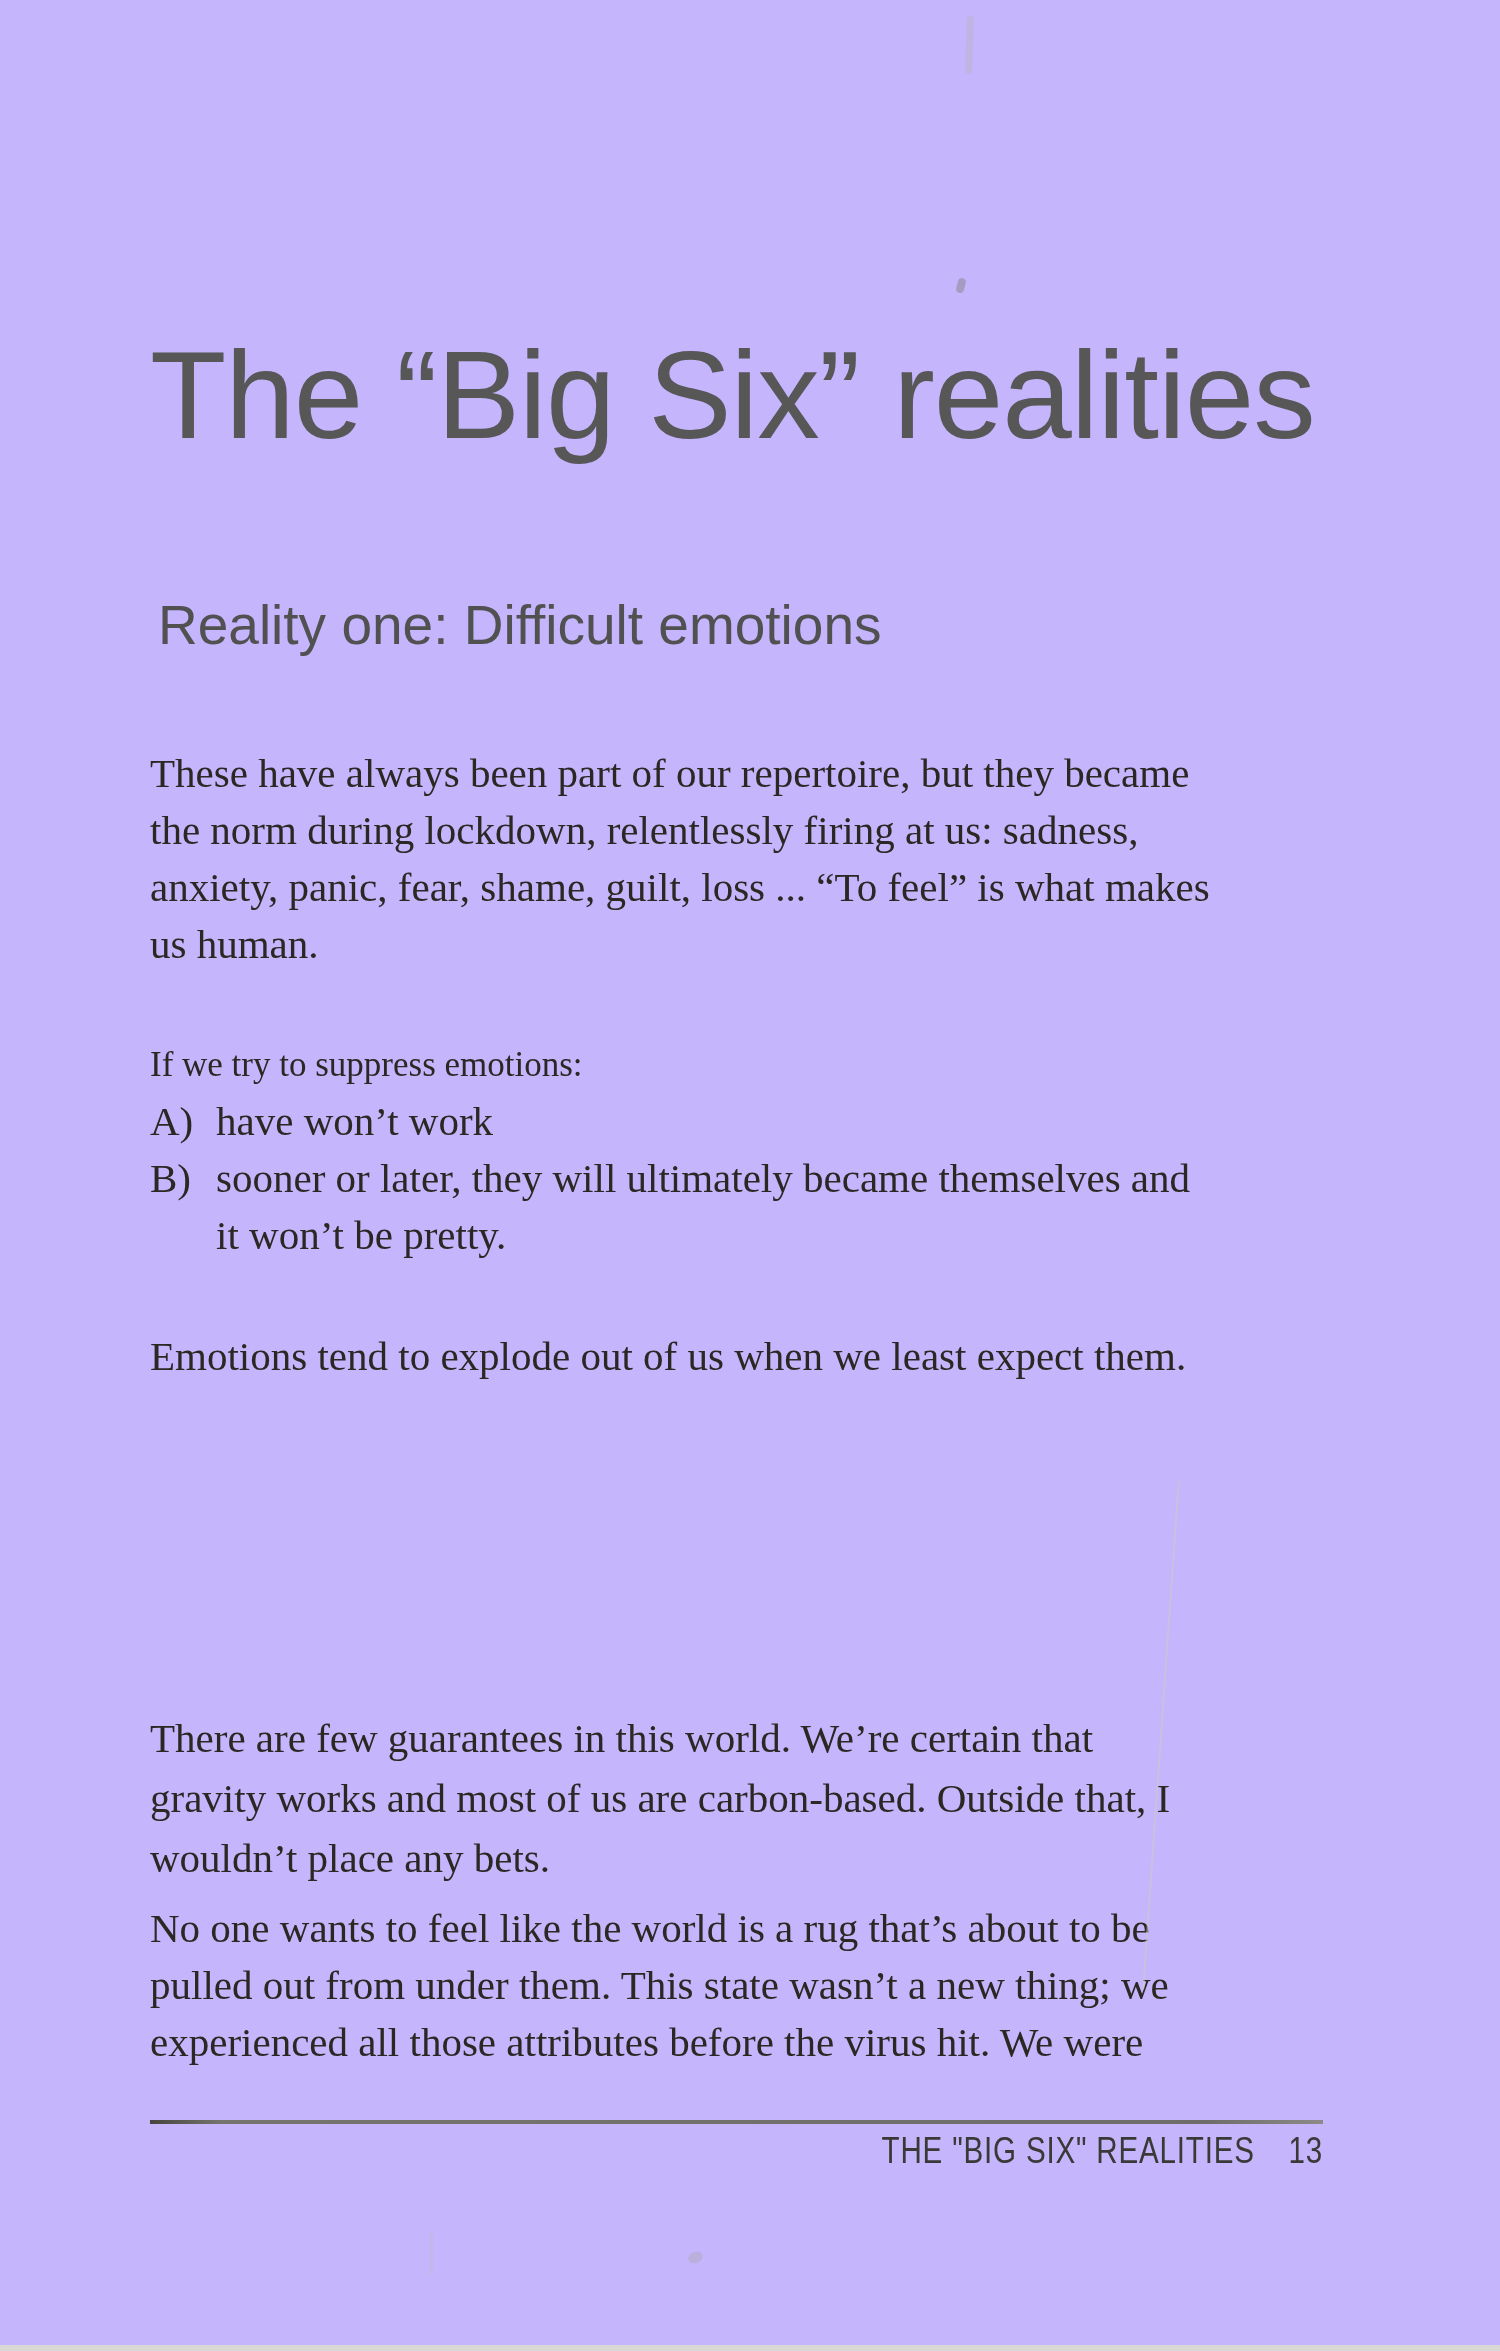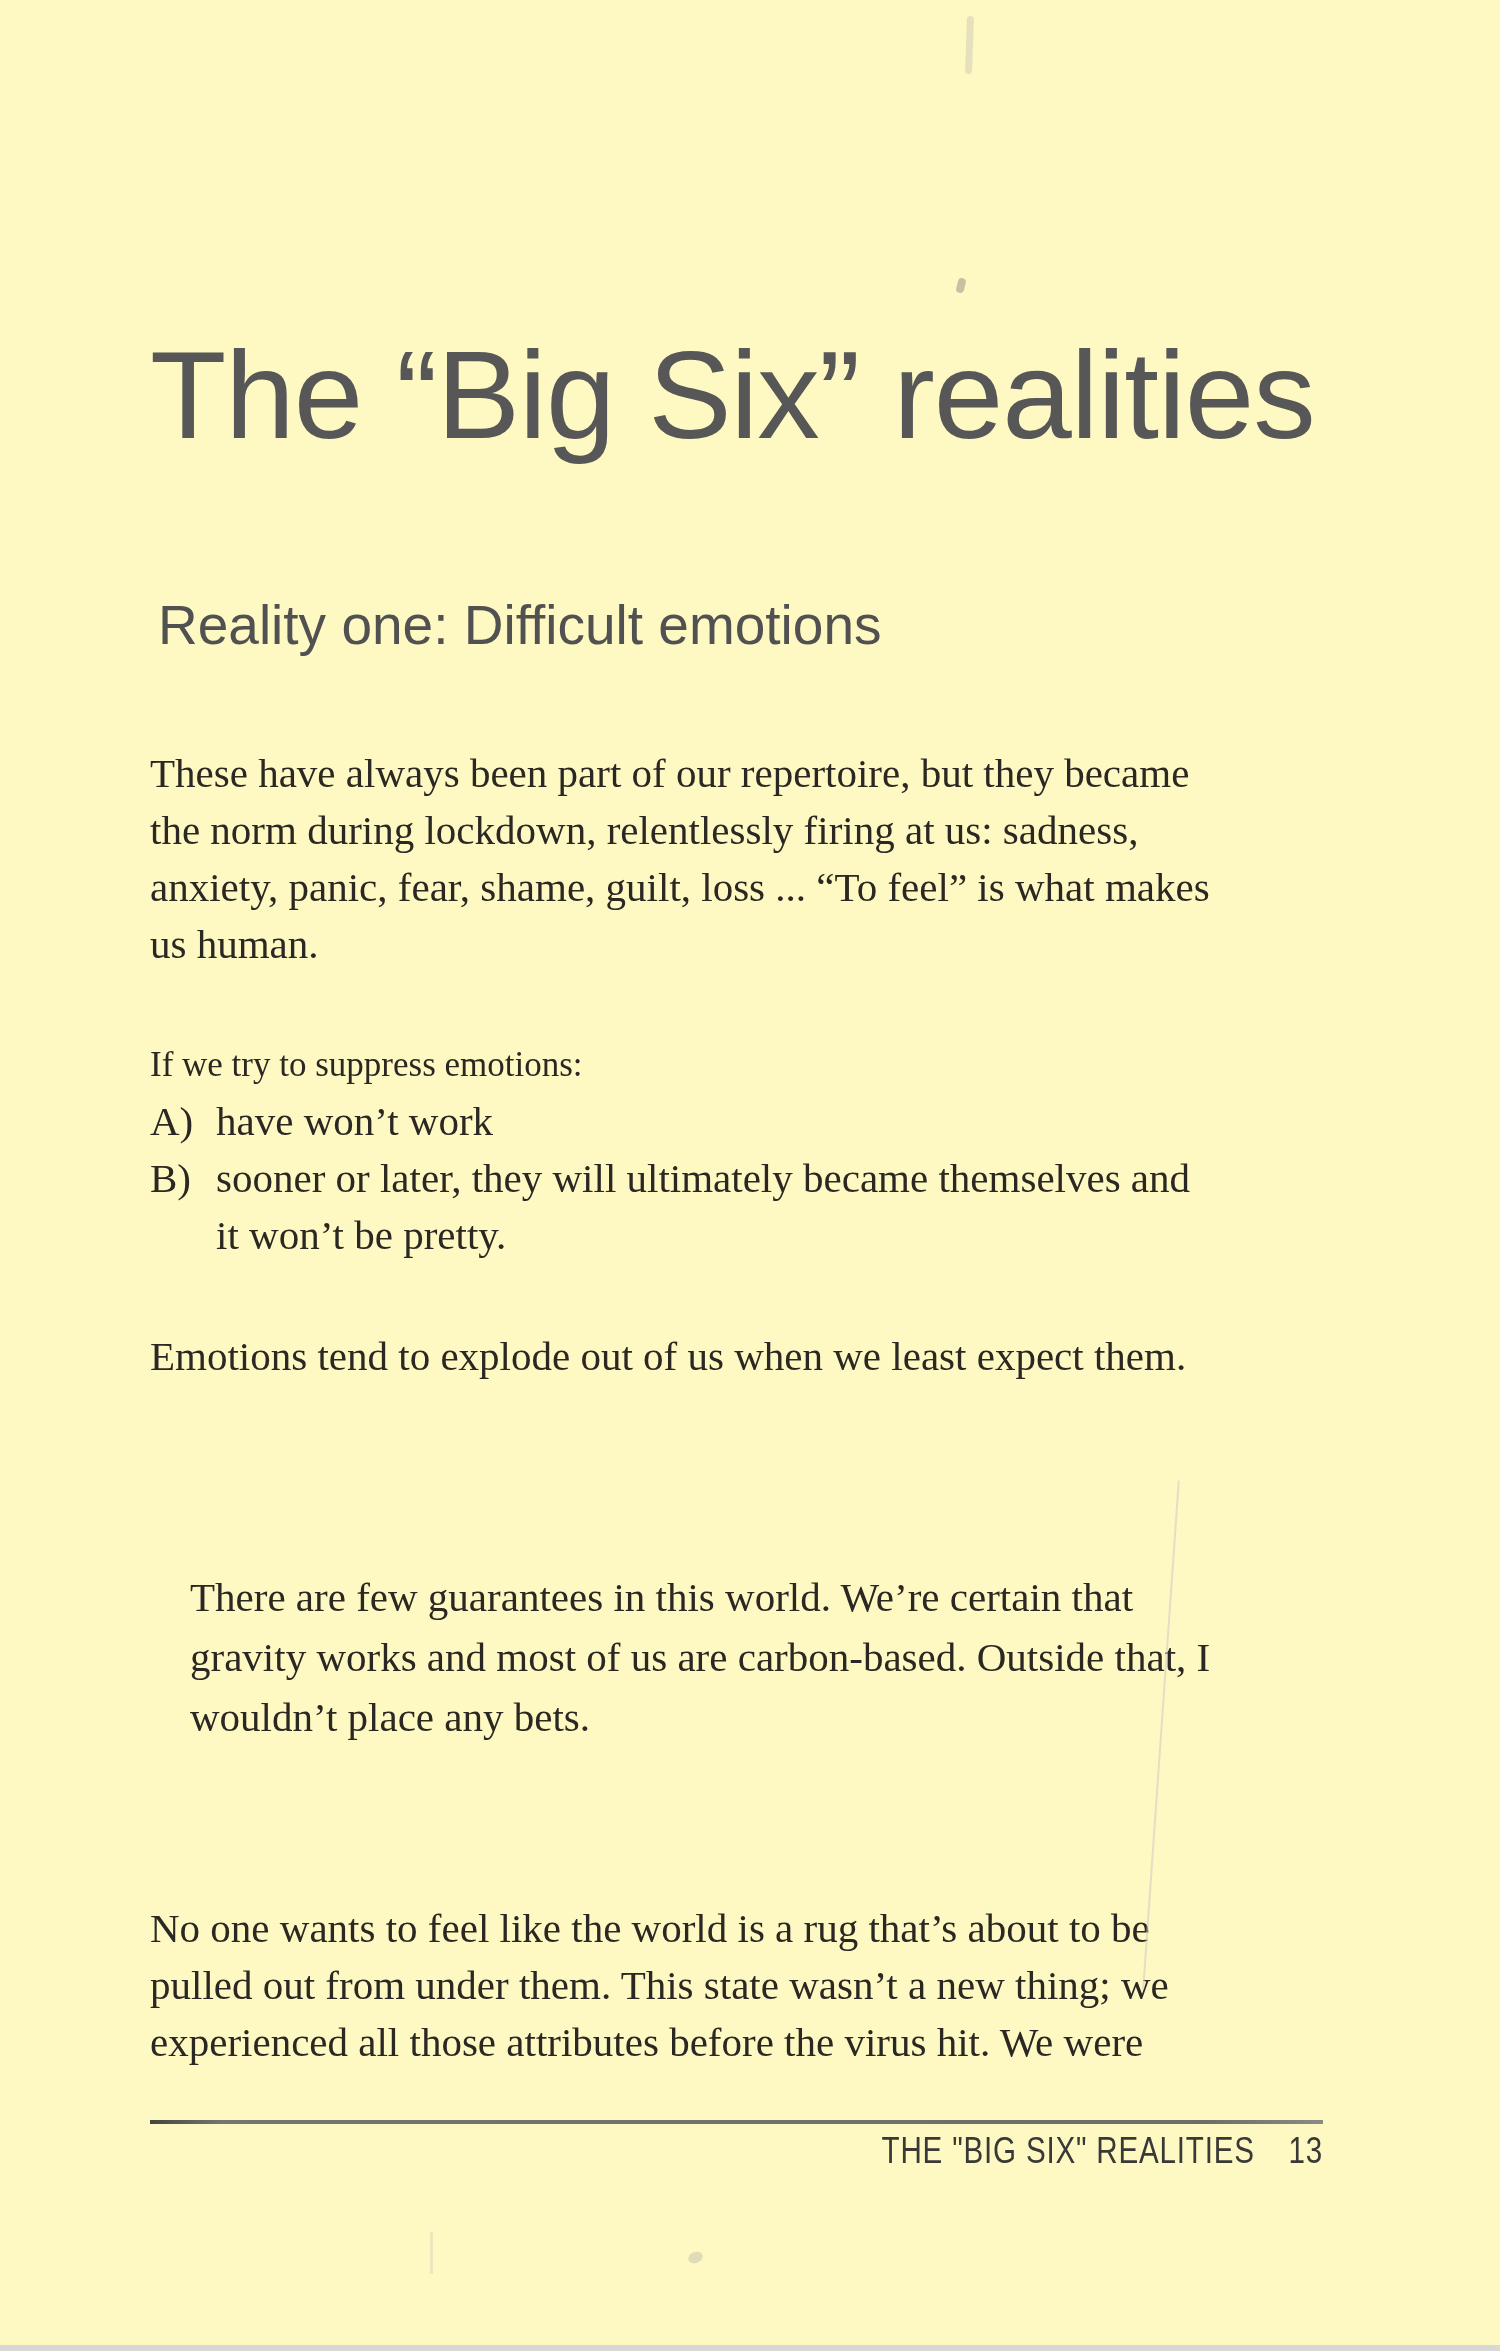--- a/index.html
+++ b/index.html
@@ -4,21 +4,21 @@
 <style>
   html, body { margin: 0; padding: 0; }
   body {
     width: 1500px; height: 2351px;
     background: #f4f2ee;
     font-family: "Liberation Serif", serif;
   }
   .page {
     position: relative;
     width: 1500px; height: 2351px;
-    background: #fef9c3;
+    background: #c4b5fd;
     overflow: hidden;
   }
   .content {
     position: absolute;
     left: 150px; top: 0;
     width: 1260px; height: 100%;
   }
   .title {
     position: absolute; left: 0; top: 332px;
     margin: 0;
@@ -58,21 +58,21 @@
   .list-marker {
     flex: 0 0 66px;
     font-size: 41px; line-height: 57px;
     color: #2b2823;
   }
   .list-text {
     font-size: 41px; line-height: 57px;
     color: #2b2823; white-space: pre;
   }
   .para-explode { top: 1328px; }
-  .para-3 { top: 1567px; line-height: 60px; margin-left: 40px; }
+  .para-3 { top: 1708px; line-height: 60px; }
   .para-4 { top: 1900px; }
   .footer-rule {
     position: absolute; left: 0; top: 2120px;
     width: 1173px; height: 4px;
     background: linear-gradient(90deg, #45443f 0%, #75746f 6%, #6e6d69 90%, #8b8a86 100%);
   }
   .footer {
     position: absolute; left: 0; top: 2132px;
     width: 1173px;
     display: flex; justify-content: flex-end; align-items: baseline;

